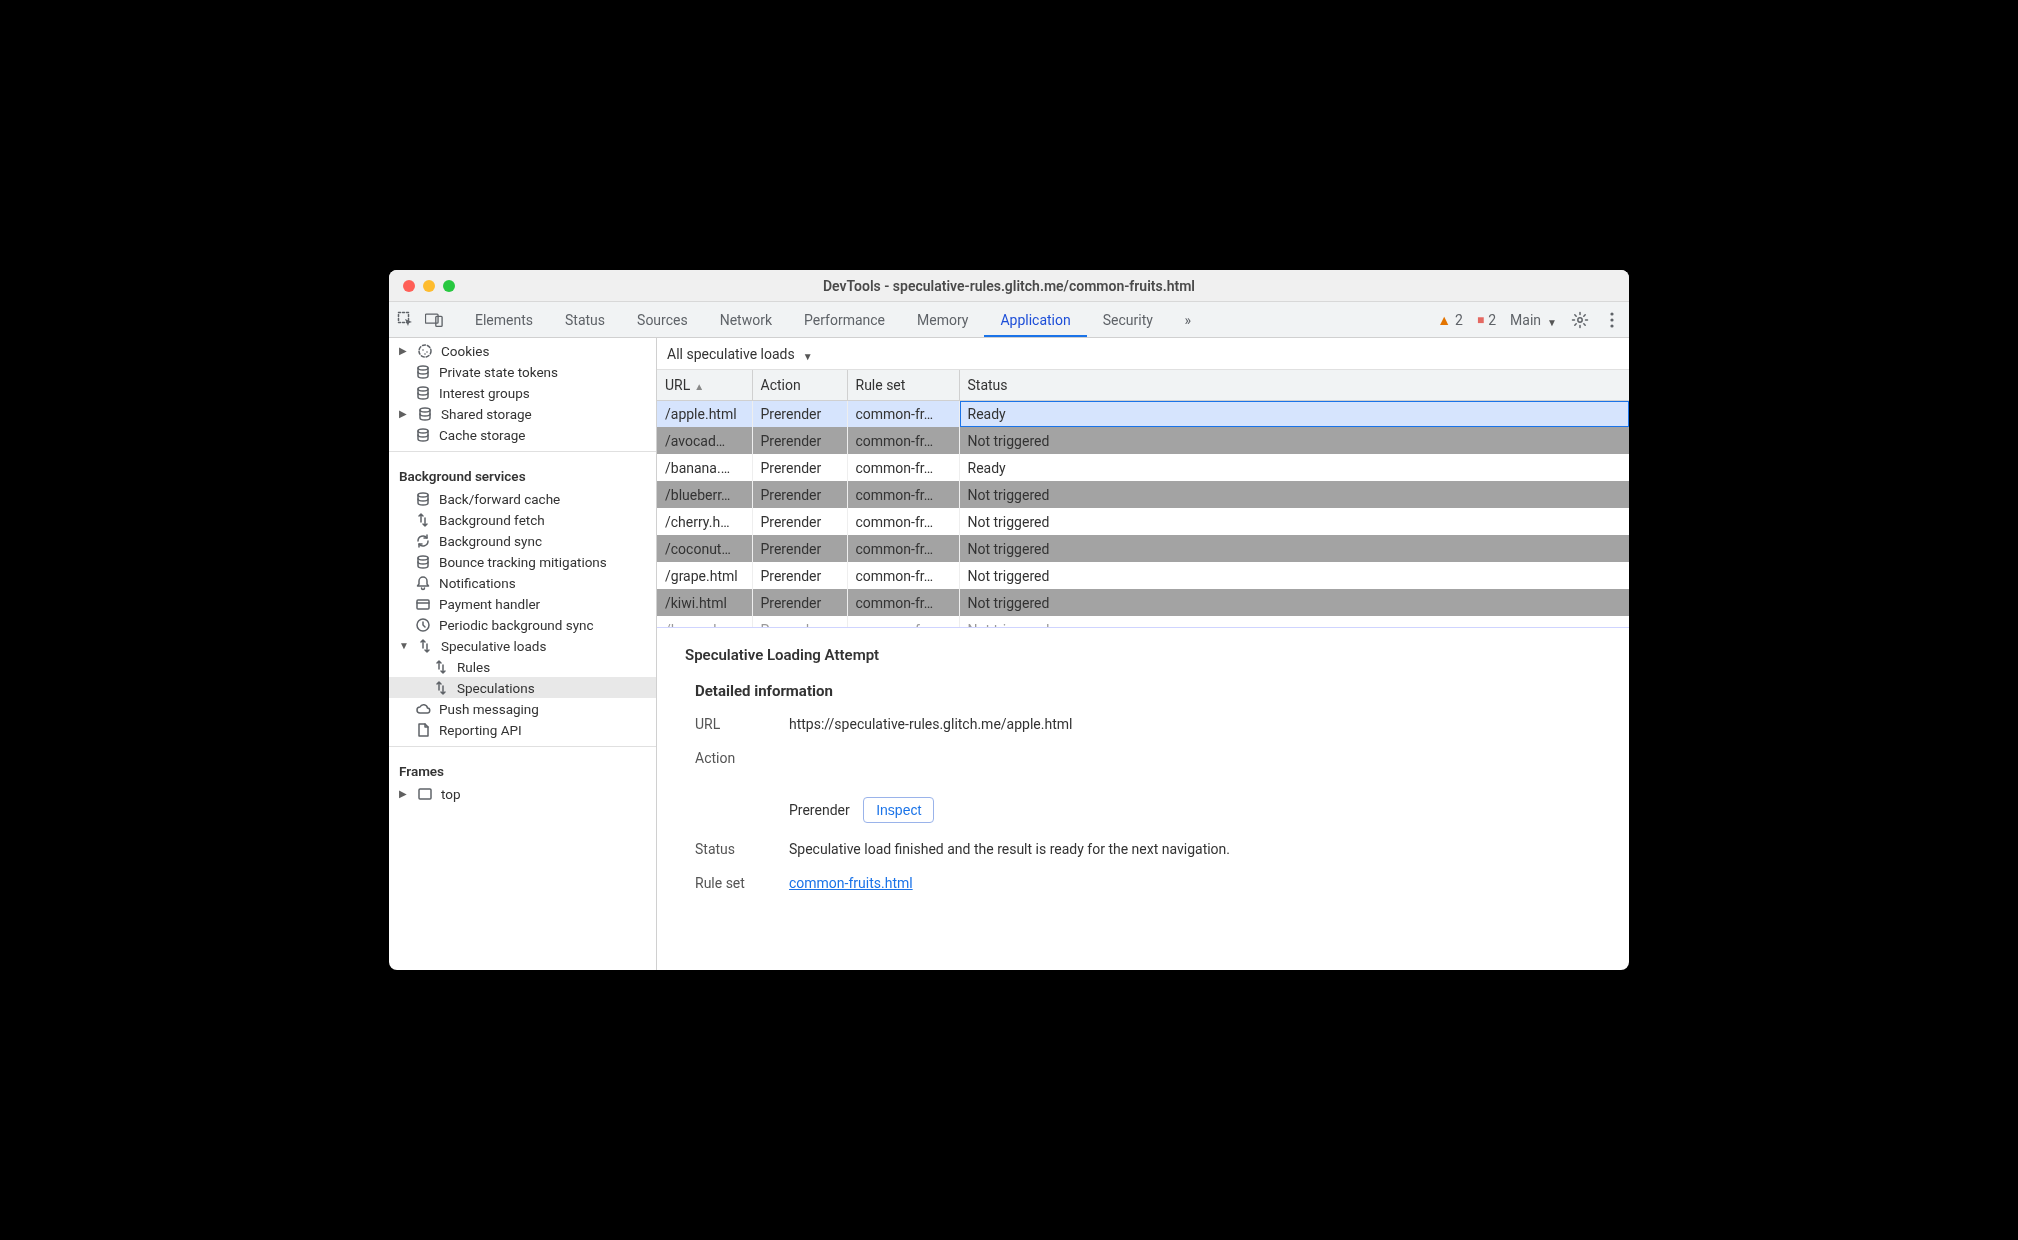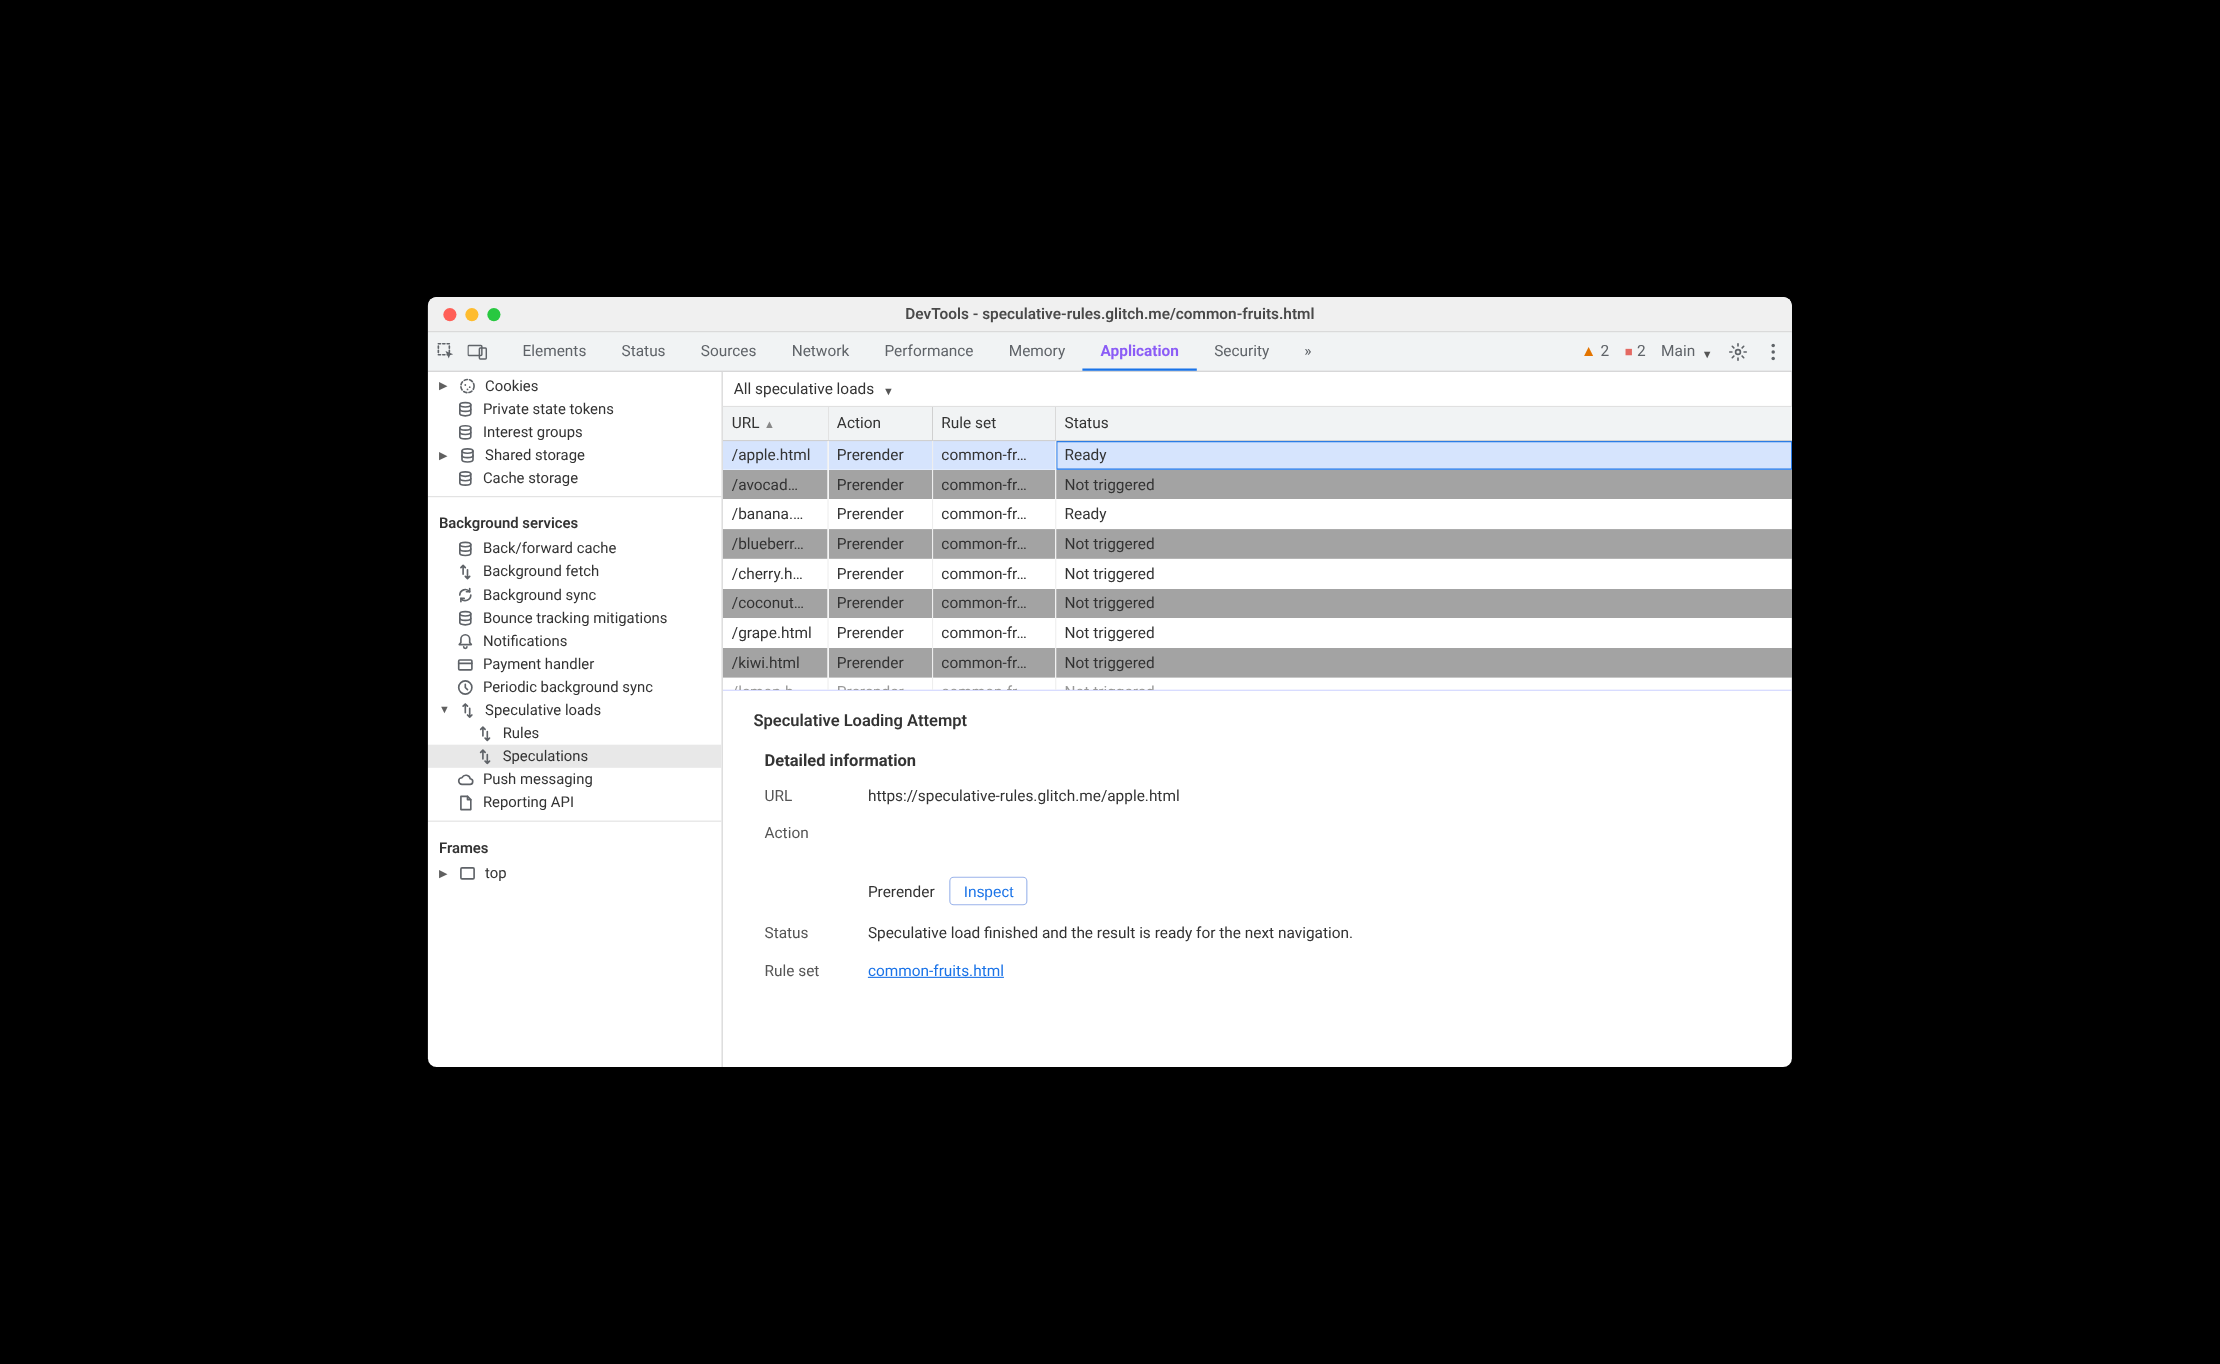--- a/index.html
+++ b/index.html
@@ -48,21 +48,21 @@
     display:flex;
     align-items:center;
     padding: 0 8px;
     gap:4px;
     flex-shrink:0;
   }
   .tb-left { display:flex; align-items:center; gap:10px; margin-right:12px;}
   .tb-icon { width:18px; height:18px; display:flex; align-items:center; justify-content:center; color:#5f6368; cursor:pointer;}
   .tabs { display:flex; align-items:stretch; gap:0; height:100%; }
   .tab { padding: 0 16px; display:flex; align-items:center; color:#5f6368; cursor:pointer; }
-  .tab.active { color:#8b5cf6; box-shadow: inset 0 -2px 0 #1a73e8; font-weight: bold; }
+  .tab.active { color:#1d4ed8; box-shadow: inset 0 -2px 0 #1a73e8; }
   .tb-right { margin-left:auto; display:flex; align-items:center; gap:14px; color:#5f6368;}
   .warn { display:flex; align-items:center; gap:4px; }
   .warn-tri { color:#e37400; font-size:14px; }
   .warn-sq { color:#e46962; font-size:12px; }
   .target-drop { display:flex; align-items:flex-end; gap:6px; cursor:pointer;}
   .body { display:flex; flex:1; overflow:hidden; }
   .sidebar {
     width:268px;
     border-right:1px solid #d0d0d0;
     overflow-y:auto;

